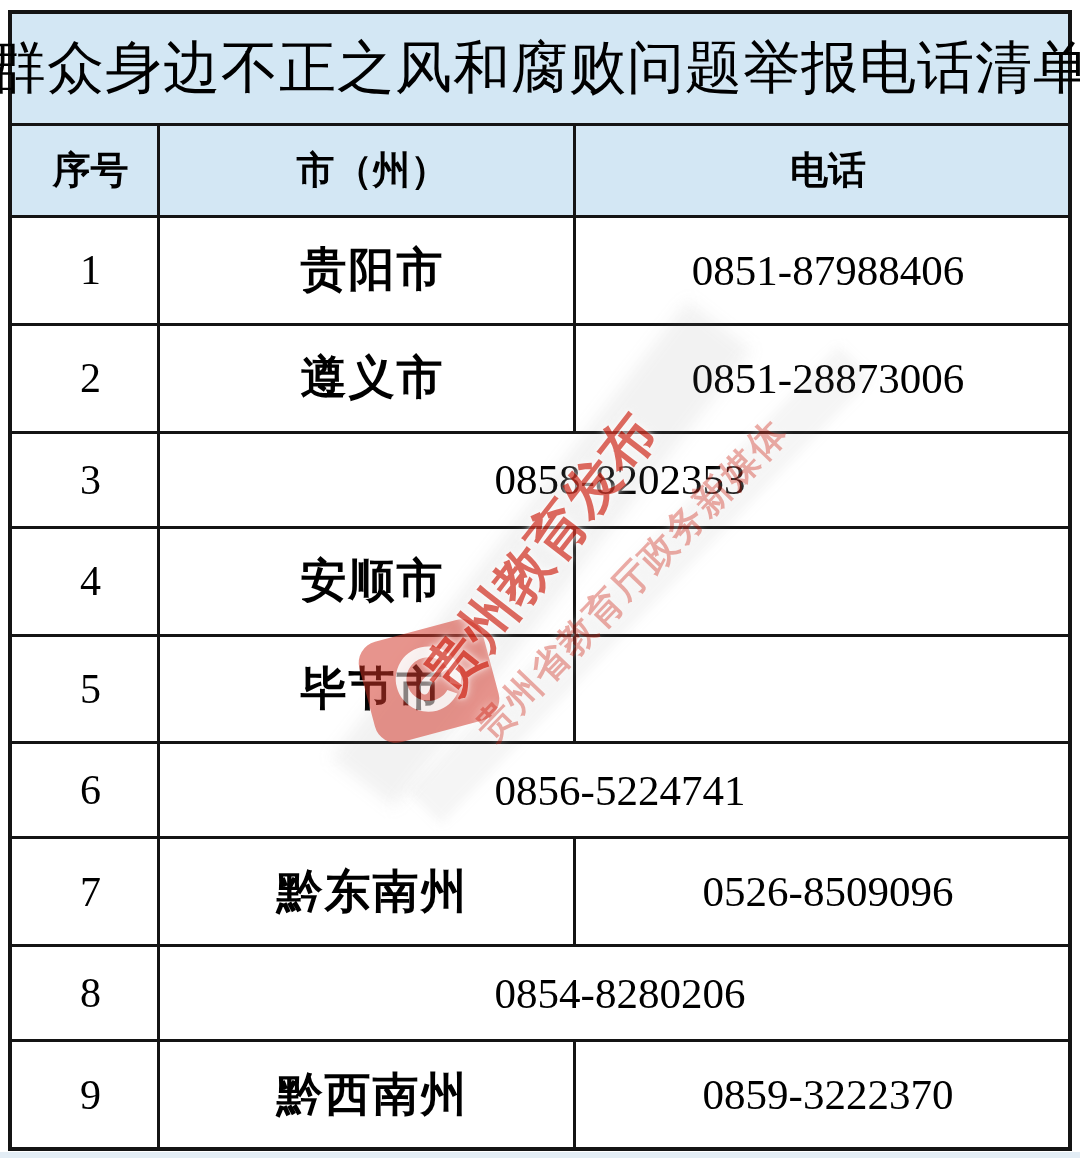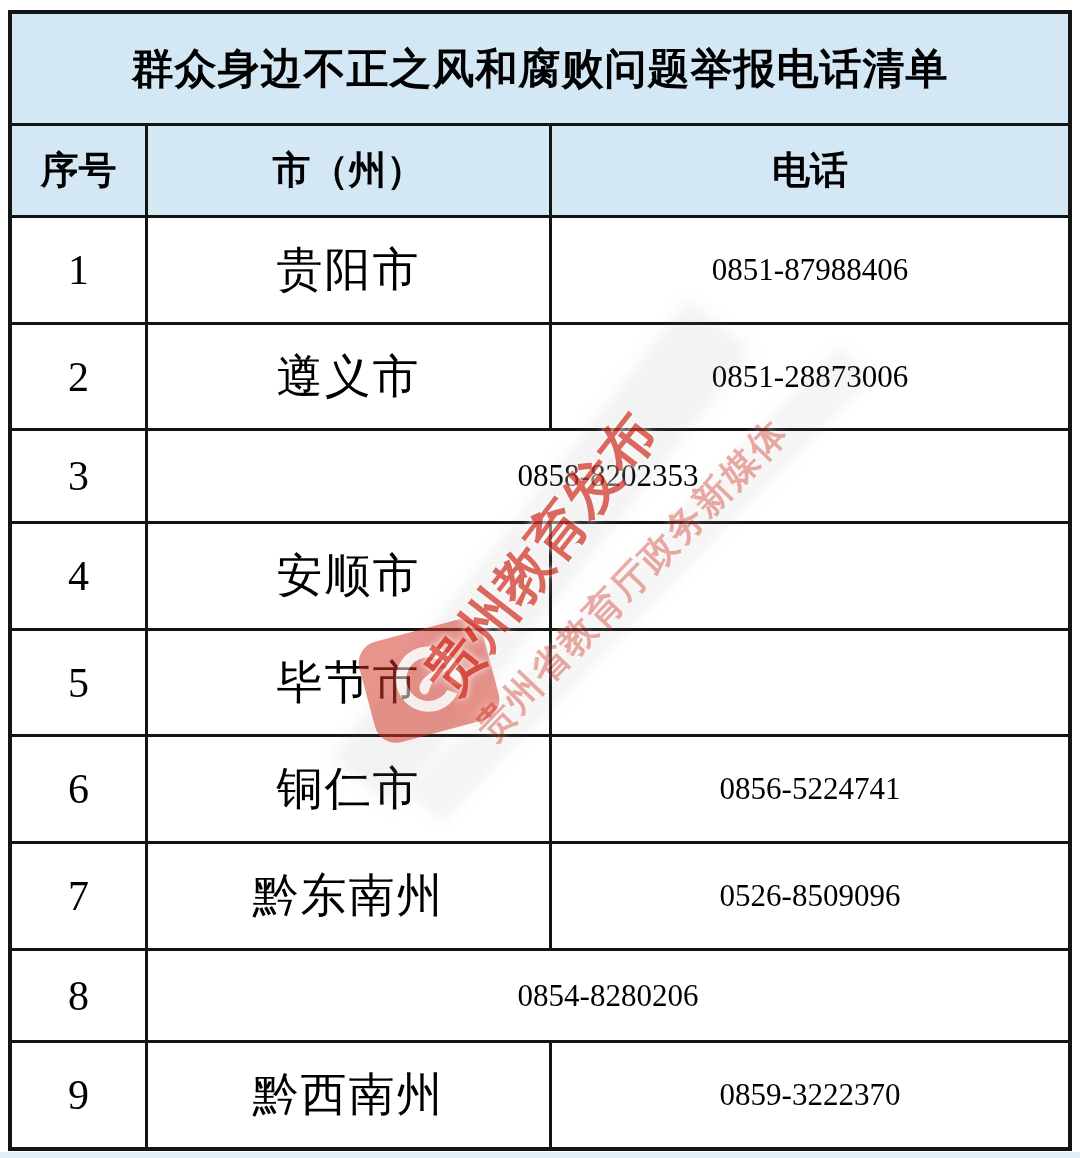--- a/index.html
+++ b/index.html
@@ -27,22 +27,22 @@
     background:#fff;
   }
   .title-row{
     height:112px;
     flex:0 0 112px;
     background:var(--header-bg);
     border-bottom:3px solid var(--border);
     display:flex;
     align-items:center;
     justify-content:center;
-    font-size:42px;
-    font-weight:700;
+    font-size:57px;
+    font-weight:400;
     letter-spacing:1px;
     white-space:nowrap;
   }
   .header-row{
     height:92px;
     flex:0 0 92px;
     background:var(--header-bg);
     border-bottom:3px solid var(--border);
     display:flex;
     font-weight:bold;
@@ -53,46 +53,47 @@
     display:flex;
     border-bottom:3px solid var(--border);
     background:#fff;
   }
   .data-row:last-child{border-bottom:none;}
   .cell{
     display:flex;
     align-items:center;
     justify-content:center;
     overflow:hidden;
+    margin-left:12px;
   }
   .col-seq{
     width:136px;
     flex:0 0 136px;
     border-right:3px solid var(--border);
   }
   .col-city{
     width:404px;
     flex:0 0 404px;
     border-right:3px solid var(--border);
   }
   .col-phone{flex:1 1 auto;}
   .seq-text{
     font-family:"Liberation Serif", serif;
     font-size:42px;
   }
   .city-text{
     font-family:"Liberation Serif", serif;
-    font-weight:normal;
+    font-weight:bold;
     font-size:46px;
     letter-spacing:2px;
     white-space:nowrap;
   }
   .phone-text{
     font-family:"Liberation Serif", serif;
-    font-size:31px;
+    font-size:43px;
     white-space:nowrap;
   }
   
   .watermark{position:absolute;left:0;top:0;width:100%;height:100%;pointer-events:none;}
   .wm-band1{
     position:absolute;left:541px;top:554px;width:580px;height:80px;
     background:rgba(125,125,125,0.10);
     transform:translate(-50%,-50%) rotate(-52deg);
     filter:blur(8px);
   }
@@ -198,23 +199,20 @@
         <span class="seq-text">5</span>
       </div>
     <div class="cell col-city">
         <span class="city-text">毕节市</span>
       </div>
   </div>
 
   <div class="data-row">
     <div class="cell col-seq">
         <span class="seq-text">6</span>
-      </div>
-    <div class="cell col-city">
-        <span class="city-text">铜仁市</span>
       </div>
     <div class="cell col-phone">
         <span class="phone-text">0856-5224741</span>
       </div>
   </div>
 
   <div class="data-row">
     <div class="cell col-seq">
         <span class="seq-text">7</span>
       </div>

